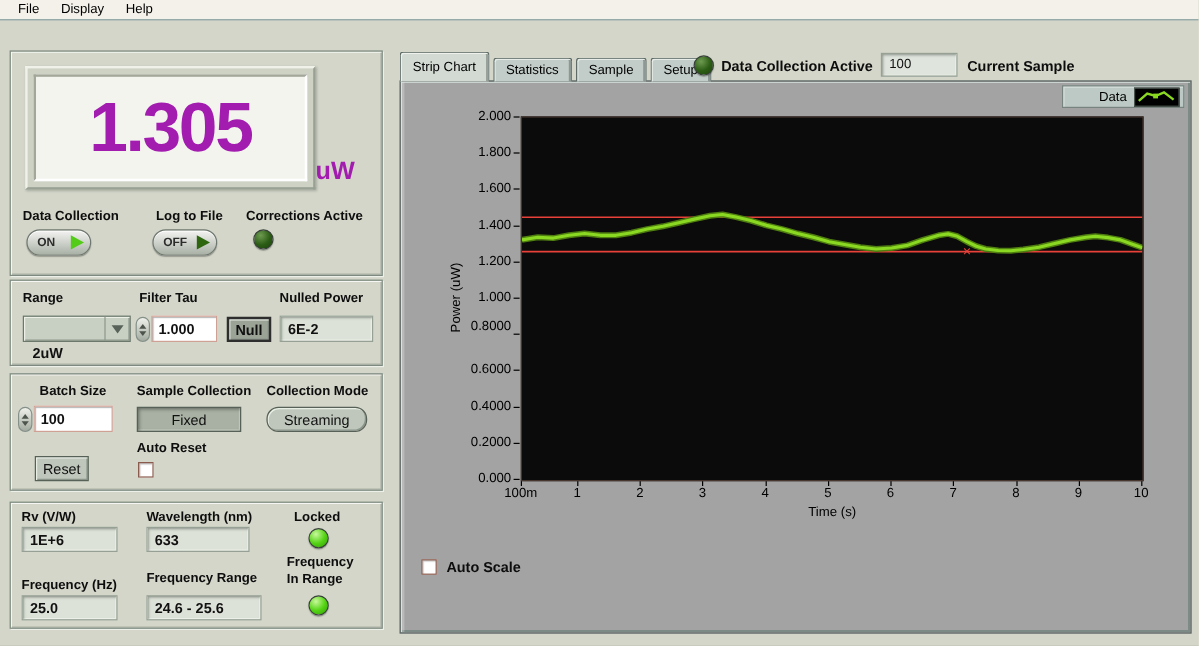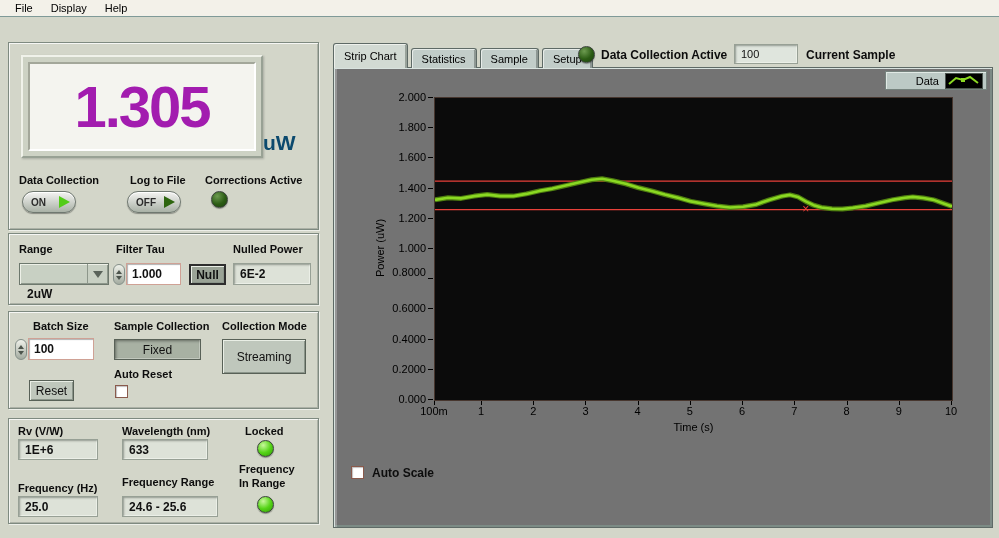--- a/index.html
+++ b/index.html
@@ -45,37 +45,37 @@
   .tri-up{width:0;height:0;border-left:3px solid transparent;border-right:3px solid transparent;border-bottom:4px solid #4c544c;}
   .tri-down{width:0;height:0;border-left:3px solid transparent;border-right:3px solid transparent;border-top:4px solid #4c544c;}
 
   
   .display-frame{position:absolute;left:12px;top:12px;width:238px;height:99px;background:#cdd2c4;
     border:2px solid;border-color:#f0f2ea #98a194 #98a194 #f0f2ea;box-shadow:1px 1px 2px rgba(0,0,0,.2);}
   .display-inner{position:absolute;left:5px;top:5px;right:5px;bottom:5px;background:#f4f4ef;
     border:2px solid;border-color:#a3a79a #ffffff #ffffff #a3a79a;
     display:flex;align-items:center;justify-content:center;}
   .display-value{font-size:58px;font-weight:bold;color:#a21caf;letter-spacing:-2px;}
-  .display-unit{position:absolute;left:254px;top:88px;font-size:21px;font-weight:bold;color:#0c4a6e;}
+  .display-unit{position:absolute;left:254px;top:88px;font-size:21px;font-weight:bold;color:#a21caf;}
 
   
   .dropdown{position:absolute;background:#c8d0c3;border:1px solid #6d786d;
     box-shadow:inset 1px 1px 0 #edf0e7, inset -1px -1px 0 #8d978b;
     display:flex;align-items:center;box-sizing:border-box;cursor:default;}
   .dd-text{flex:1;font-size:12px;font-weight:bold;padding-left:7px;color:#111;margin-top:40px;}
   .dd-btn{width:20px;height:100%;border-left:1px solid #8d978b;display:flex;align-items:center;justify-content:center;}
   .tri-dd{width:0;height:0;border-left:5px solid transparent;border-right:5px solid transparent;border-top:7px solid #5a635a;}
 
   
   .tabstrip{position:absolute;left:333px;top:44px;height:24px;display:flex;align-items:flex-end;z-index:3;}
   .tab{height:19px;padding:0 10px;display:flex;align-items:center;font-size:11px;color:#000;
     background:#c2cdc9;border:1px solid #5e6a66;border-bottom:none;border-radius:3px 3px 0 0;
     box-shadow:inset 1px 1px 0 #e7ece9, inset -2px 0 0 #8d9793;margin-right:3px;cursor:default;}
   .tab.active{height:24px;background:#d2dad3;box-shadow:inset 1px 1px 0 #eef1ec, inset -2px 0 0 #98a29a;}
-  .tabpage{position:absolute;left:333px;top:67px;width:660px;height:461px;background:#737373;
+  .tabpage{position:absolute;left:333px;top:67px;width:660px;height:461px;background:#a3a3a3;
     border:1px solid #5e6a66;box-shadow:inset 1px 1px 0 #d9e3df, inset 3px 0 0 rgba(255,255,255,.25), inset -2px -2px 0 #7c8b85;
     box-sizing:border-box;z-index:1;}
 
   
   .plot{position:absolute;left:100px;top:29px;width:517px;height:302px;background:#0b0b0b;border:1px solid #47362e;box-sizing:content-box;}
   .plot svg{display:block;}
   .ylabel{position:absolute;left:40px;top:95px;height:170px;width:15px;
     writing-mode:vertical-rl;transform:rotate(180deg);text-align:center;font-size:11px;color:#000;}
   .yticks{position:absolute;left:52px;top:29px;width:47px;height:302px;}
   .ytick{position:absolute;right:7px;width:60px;text-align:right;font-size:11px;color:#000;}
@@ -171,21 +171,21 @@
       <span class="tri-up"></span>
       <span class="tri-down"></span>
     </div>
     <div class="edit" style="left:19px;top:26px;width:66px;height:22px;">
       <span>100</span>
     </div>
 
     <div class="btn pressed" style="left:105px;top:27px;width:87px;height:21px;">
       <span>Fixed</span>
     </div>
-    <div class="btn" style="left:213px;top:27px;width:84px;height:35px;">
+    <div class="btn" style="left:213px;top:27px;width:84px;height:21px;border-radius:10px;">
       <span>Streaming</span>
     </div>
 
     <span class="lbl" style="left:105px;top:56px;">Auto Reset</span>
     <div class="cb" style="left:106px;top:73px;"></div>
 
     <div class="btn" style="left:20px;top:68px;width:45px;height:21px;">
       <span>Reset</span>
     </div>
   </div>

